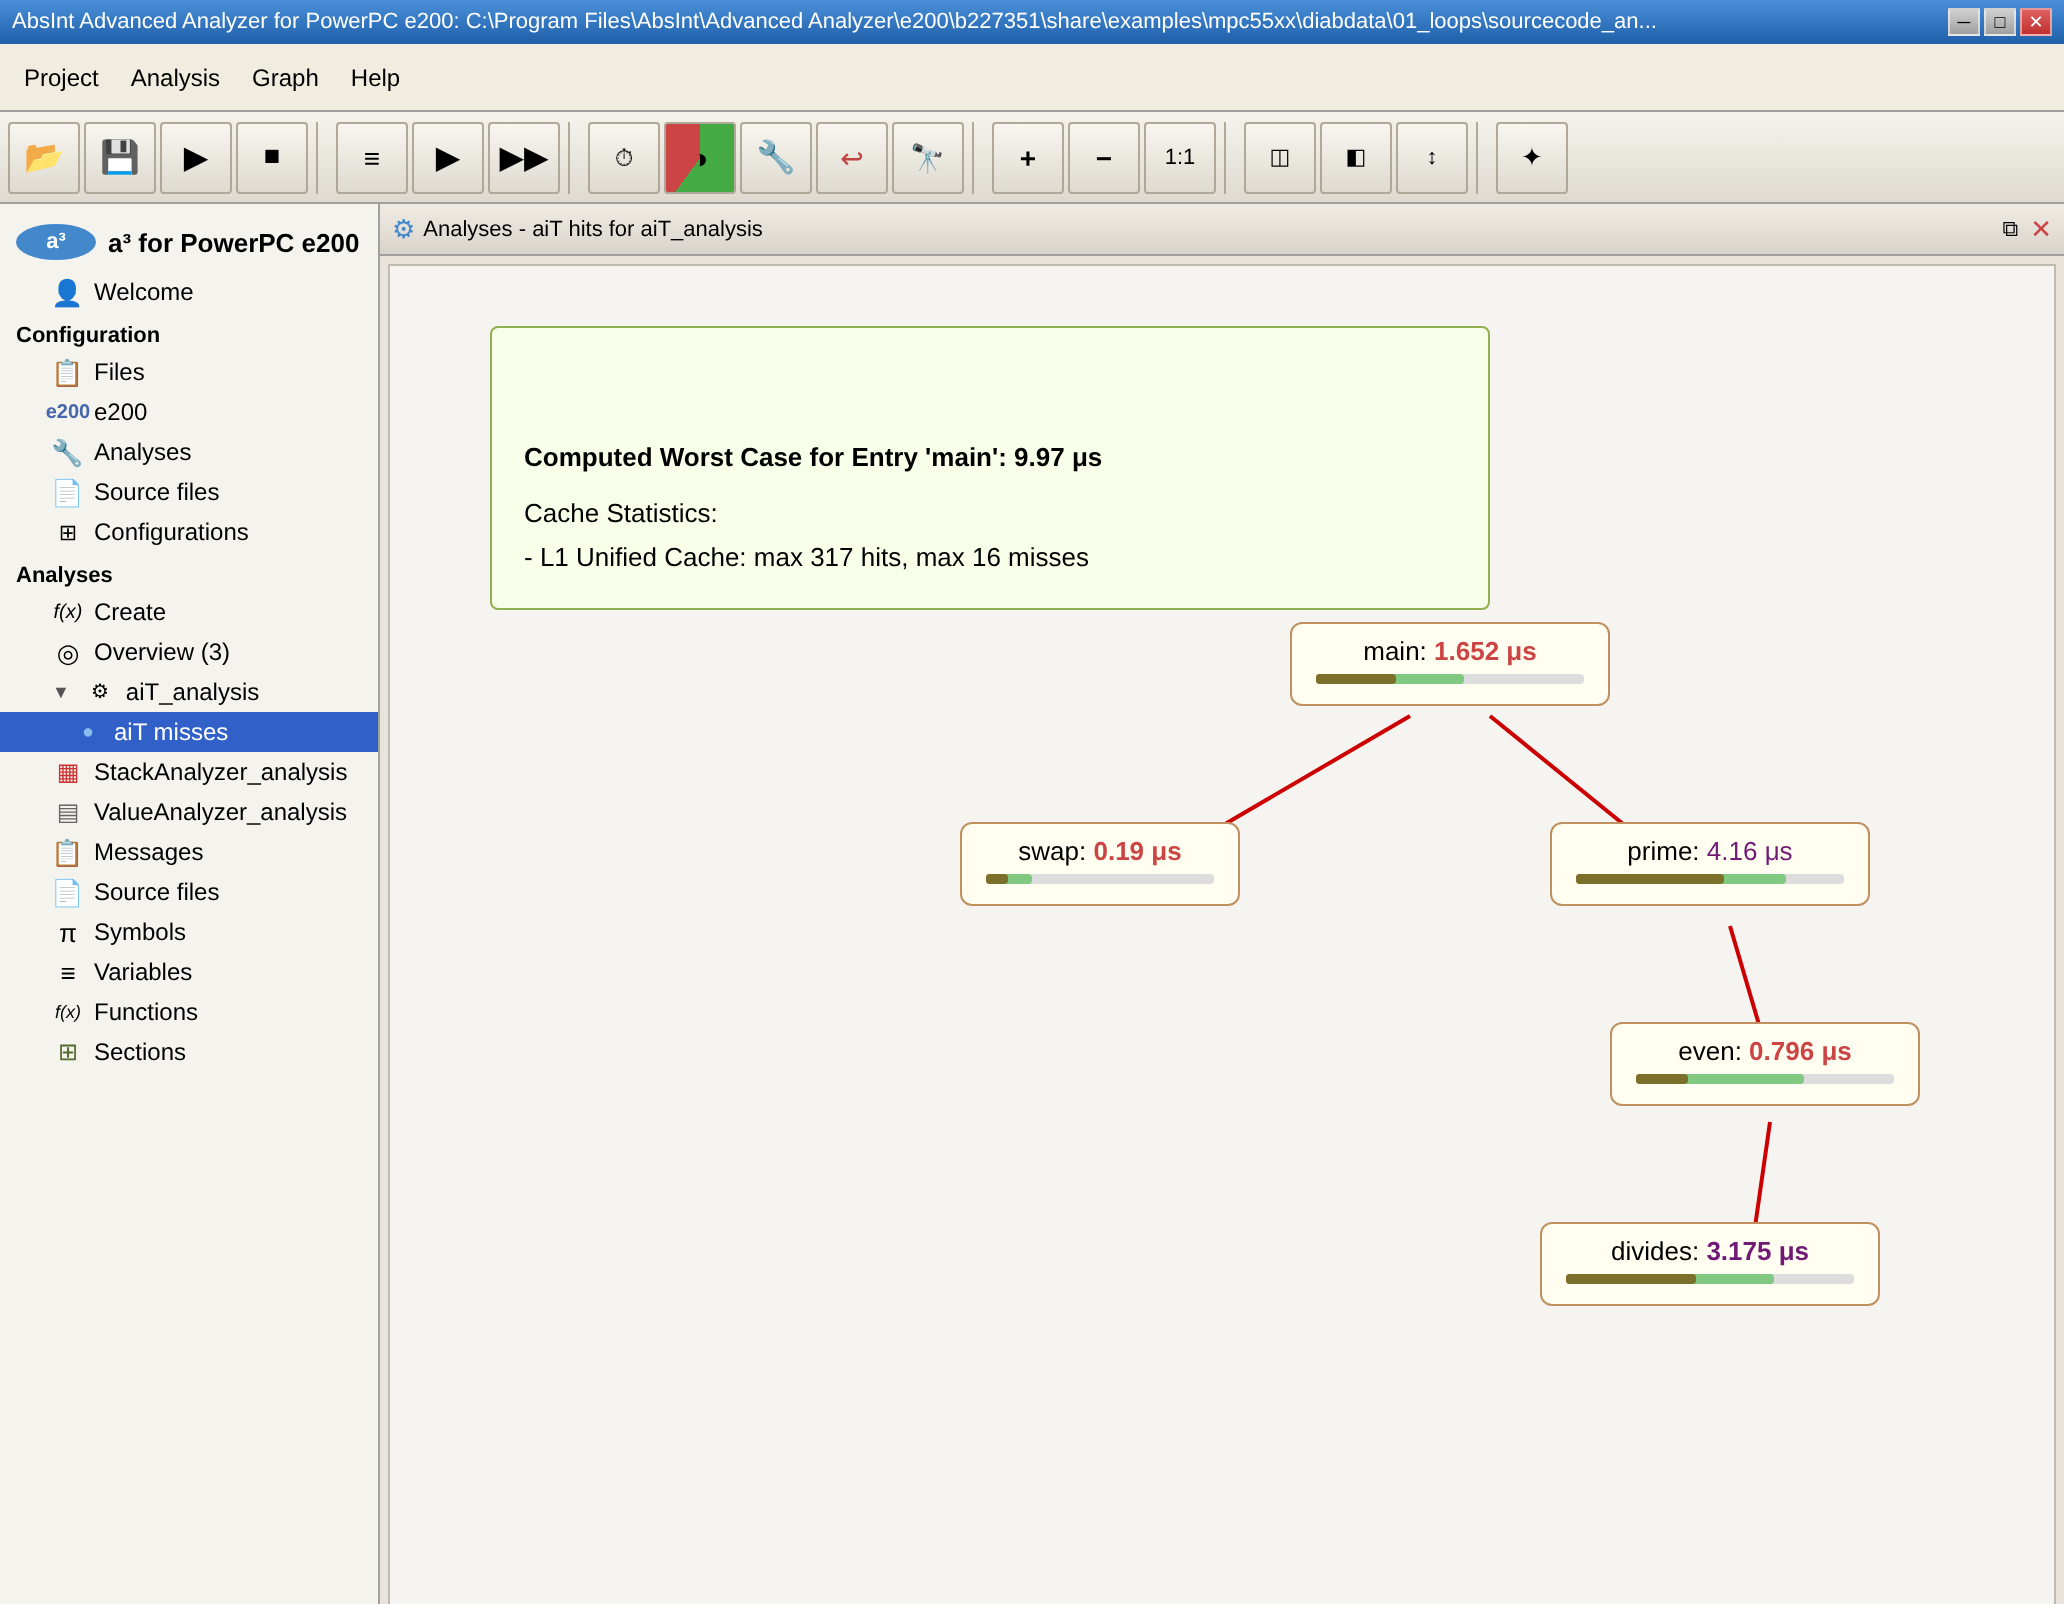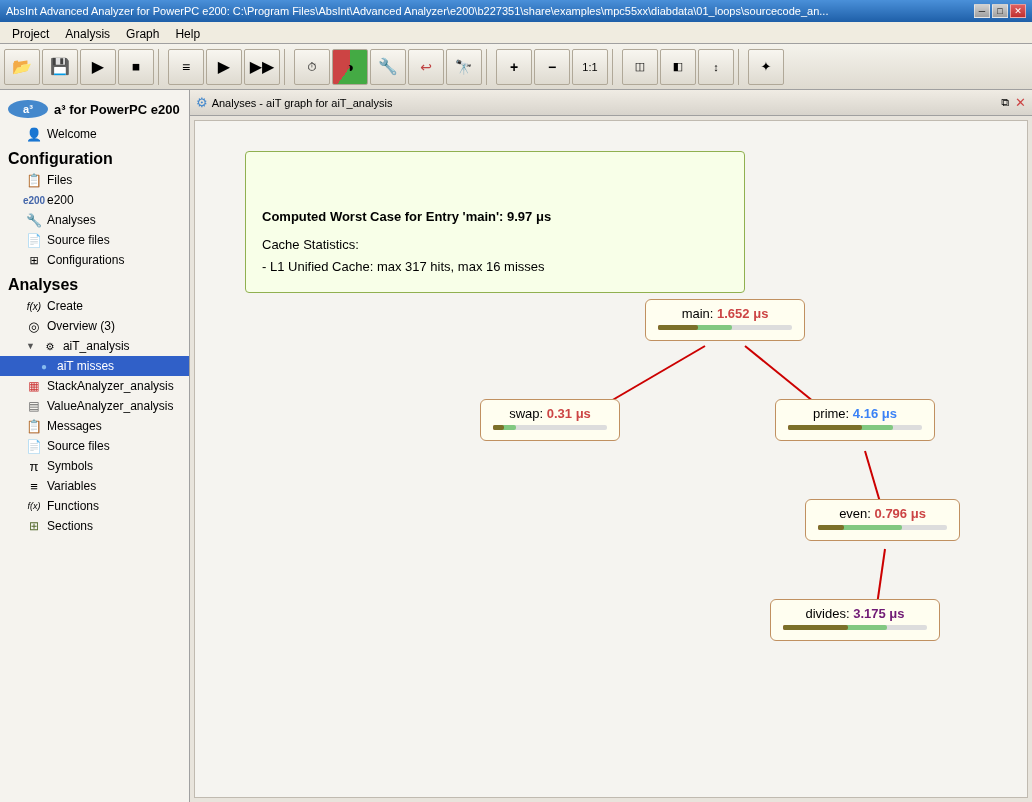--- a/index.html
+++ b/index.html
@@ -26,23 +26,23 @@
       color: #000;
       font-size: 9px;
       display: flex; align-items: center; justify-content: center;
       cursor: pointer;
     }
     .titlebar-btn.close { background: linear-gradient(to bottom, #e06060, #c03030); color: white; }
 
     
     .menubar {
       background: #f0ece0;
-      height: 22px;
-      display: flex;
-      align-items: flex-end;
+      height: 34px;
+      display: flex;
+      align-items: center;
       padding: 0 4px;
       border-bottom: 1px solid #a0a0a0;
     }
     .menubar-item {
       padding: 2px 8px;
       cursor: pointer;
       font-size: 12px;
     }
 
     
@@ -75,21 +75,21 @@
     
     .sidebar {
       width: 190px;
       background: #f5f3ee;
       border-right: 1px solid #a0a0a0;
       overflow-y: auto;
       padding: 4px 0;
     }
     .sidebar-section-title {
       font-weight: bold;
-      font-size: 16px;
+      font-size: 11px;
       padding: 6px 8px 2px 8px;
       color: #000;
     }
     .sidebar-item {
       display: flex;
       align-items: center;
       padding: 2px 8px 2px 18px;
       cursor: pointer;
       gap: 5px;
       white-space: nowrap;
@@ -335,21 +335,21 @@
     <div class="sidebar-item indent1">
       <span class="icon" style="font-size:12px;color:#556b2f">⊞</span>
       <span>Sections</span>
     </div>
   </div>
 
   <div class="content-area">
     <div class="content-tab-bar">
       <div style="display:flex;align-items:center;gap:4px;">
         <span style="font-size:13px;color:#4488cc;">⚙</span>
-        <span style="font-size:11px;">Analyses - aiT graph for aiT_analysis</span>
+        <span style="font-size:11px;">Analyses - aiT hits for aiT_analysis</span>
       </div>
       <div style="display:flex;align-items:center;gap:6px;">
         <span style="font-size:11px;cursor:pointer;">⧉</span>
         <span style="font-size:13px;cursor:pointer;color:#cc4444;">✕</span>
       </div>
     </div>
 
     <div class="content-body">
       <div class="graph-area">
 
@@ -377,29 +377,29 @@
 
         <div class="node-box" style="left:450px;top:178px;min-width:160px;">
           <span style="font-size:13px;margin-top:25px;">main: <span style="color:#cc4444;font-weight:bold;">1.652 μs</span></span>
           <div class="dual-bar">
             <div class="bar-red" style="width:30%;"></div>
             <div class="bar-green" style="width:55%;opacity:0.6;"></div>
           </div>
         </div>
 
         <div class="node-box" style="left:285px;top:278px;min-width:140px;">
-          <span>swap: <span style="color:#cc4444;font-weight:bold;">0.31 μs</span></span>
+          <span>swap: <span style="color:#cc4444;font-weight:bold;">0.19 μs</span></span>
           <div class="dual-bar">
             <div class="bar-red" style="width:10%;"></div>
             <div class="bar-green" style="width:20%;opacity:0.6;"></div>
           </div>
         </div>
 
         <div class="node-box" style="left:580px;top:278px;min-width:160px;">
-          <span>prime: <span style="color:#3b82f6;font-weight:bold;">4.16 μs</span></span>
+          <span>prime: <span style="color:#701a75;font-weight:normal;">4.16 μs</span></span>
           <div class="dual-bar">
             <div class="bar-red" style="width:55%;"></div>
             <div class="bar-green" style="width:78%;opacity:0.6;"></div>
           </div>
         </div>
 
         <div class="node-box" style="left:610px;top:378px;min-width:155px;">
           <span>even: <span style="color:#cc4444;font-weight:bold;">0.796 μs</span></span>
           <div class="dual-bar">
             <div class="bar-red" style="width:20%;"></div>

